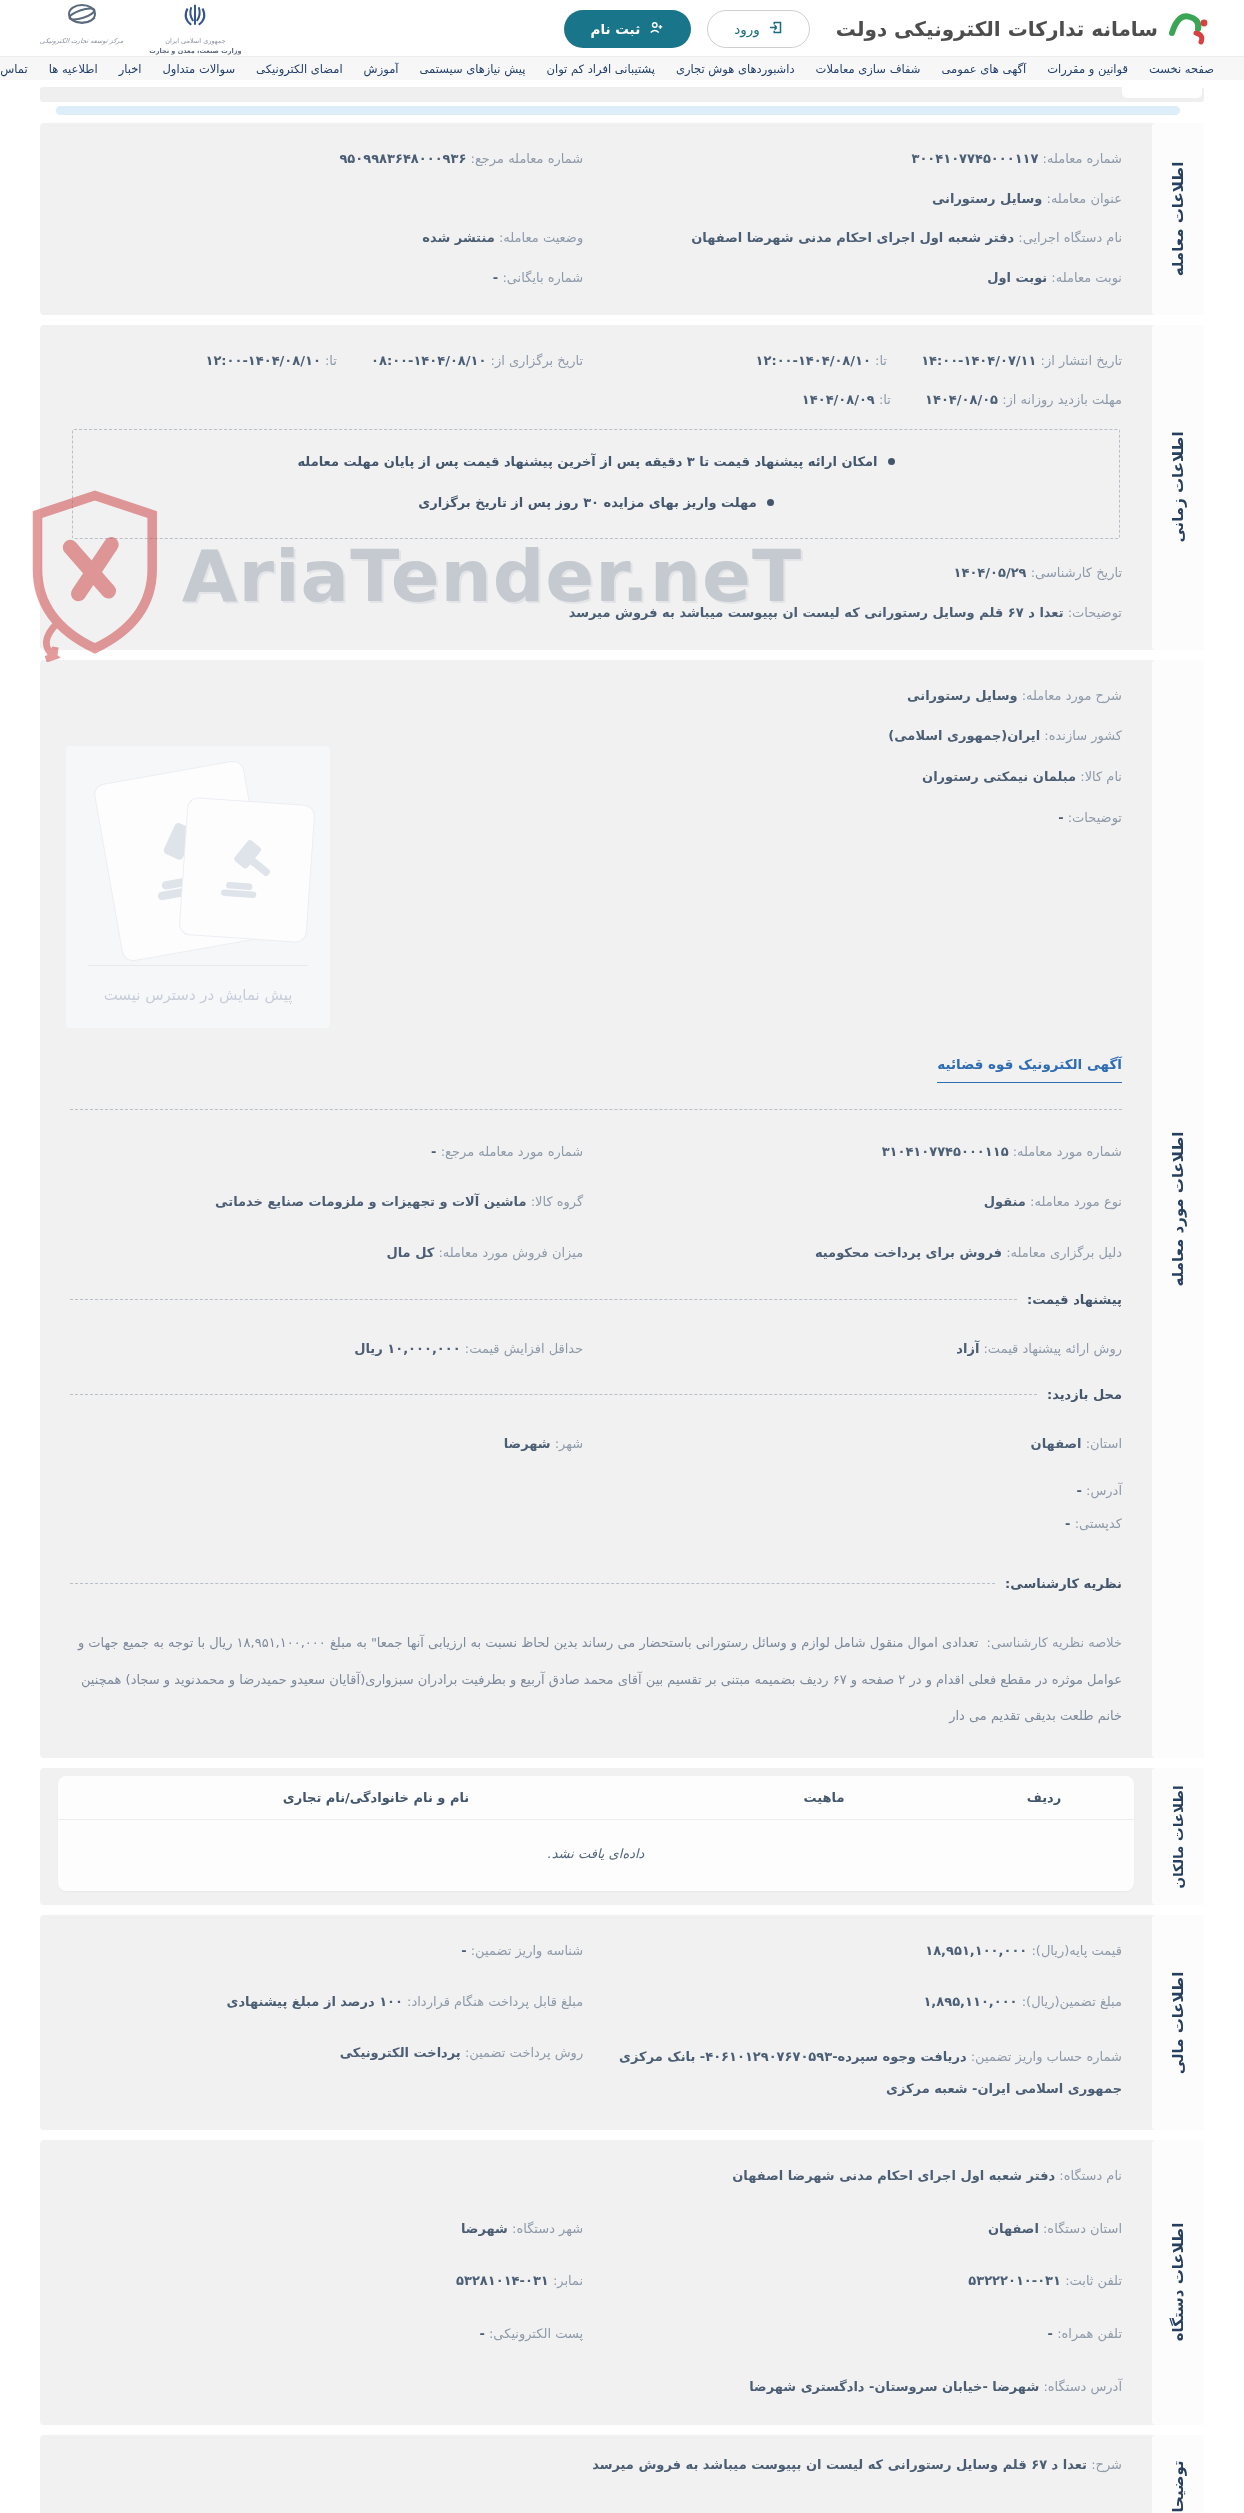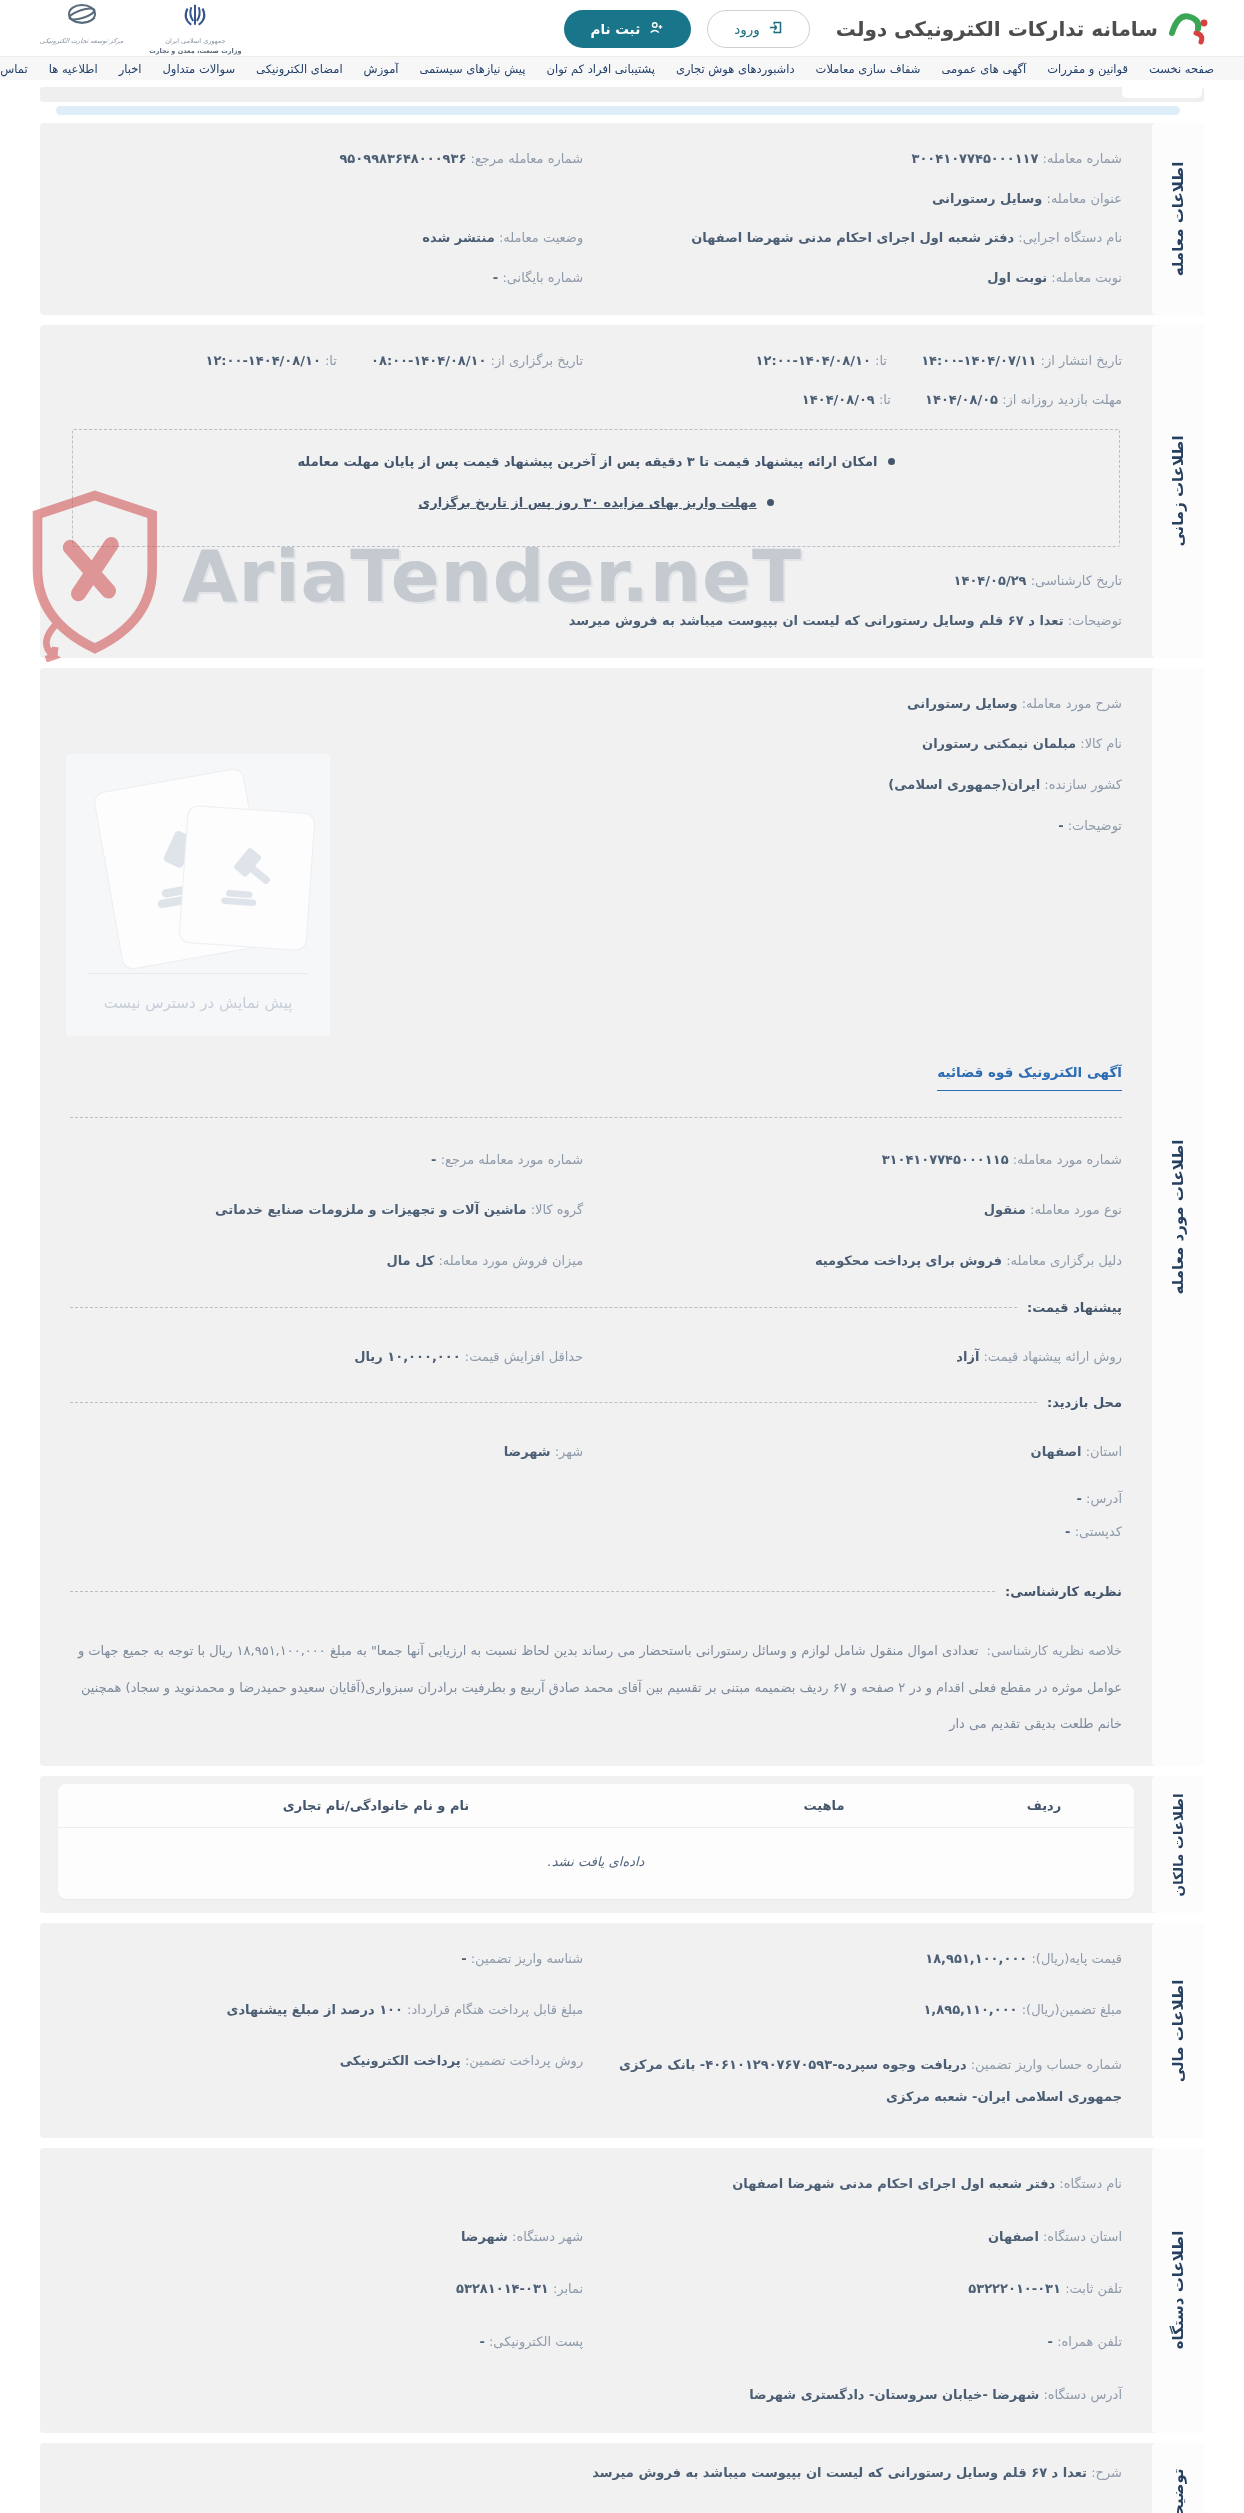--- a/index.html
+++ b/index.html
@@ -62,21 +62,21 @@
   .lbl { color: #8e9aa9; }
   .val { color: #4b5e74; font-weight: bold; }
   .sp { margin-right: 30px; }
 
   
   .dash-box {
     border: 1.5px dashed #b8bfc7; border-radius: 2px;
     margin: 16px 2px 22px 2px; padding: 24px 20px 28px 20px;
   }
   .note-line { display: flex; align-items: center; justify-content: center; gap: 10px; margin-bottom: 26px; }
-  .note-line:last-child { margin-bottom: 8px; text-decoration: underline; }
+  .note-line:last-child { margin-bottom: 0; }
   .dot { width: 7px; height: 7px; border-radius: 50%; background: #44566c; flex: 0 0 auto; }
   .note-text { color: #44566c; font-weight: bold; font-size: 13px; }
   .dash-head { display: flex; align-items: center; gap: 10px; margin: 26px 0 30px 0; }
   .dash-head .htxt { color: #44566c; font-weight: bold; white-space: nowrap; }
   .dash-fill { flex: 1; border-top: 1.5px dashed #b8bfc7; }
   .dash-sep { border-top: 1.5px dashed #b8bfc7; margin: 26px 0 30px 0; }
 
   
   .s3-top { position: relative; height: 372px; }
   .preview-box {
@@ -267,22 +267,22 @@
       </div>
     </section>
 
     <section class="card" style="min-height:1098px;">
       <div class="side-label">
           <span>اطلاعات مورد معامله</span>
         </div>
       <div class="content">
         <div class="s3-top">
           <div class="field" style="margin-bottom:16px;"><span class="lbl">شرح مورد معامله:</span> <span class="val">وسایل رستورانی</span></div>
+          <div class="field" style="margin-bottom:16px;"><span class="lbl">کشور سازنده:</span> <span class="val">ایران(جمهوری اسلامی)</span></div>
           <div class="field" style="margin-bottom:16px;"><span class="lbl">نام کالا:</span> <span class="val">مبلمان نیمکتی رستوران</span></div>
-          <div class="field" style="margin-bottom:16px;"><span class="lbl">کشور سازنده:</span> <span class="val">ایران(جمهوری اسلامی)</span></div>
           <div class="field"><span class="lbl">توضیحات:</span> <span class="val">-</span></div>
 
           <div class="preview-box">
             <div class="pcard back">
               <svg width="84" height="84" viewBox="0 0 60 60">
                 <g fill="#dfe3ea">
                   <rect x="22" y="4" width="15" height="24" rx="3" transform="rotate(35 30 16)"></rect>
                   <rect x="28" y="22" width="24" height="7" rx="3" transform="rotate(35 40 26)"></rect>
                   <rect x="12" y="42" width="24" height="6" rx="3"></rect>
                   <rect x="8" y="49" width="32" height="6" rx="3"></rect>

